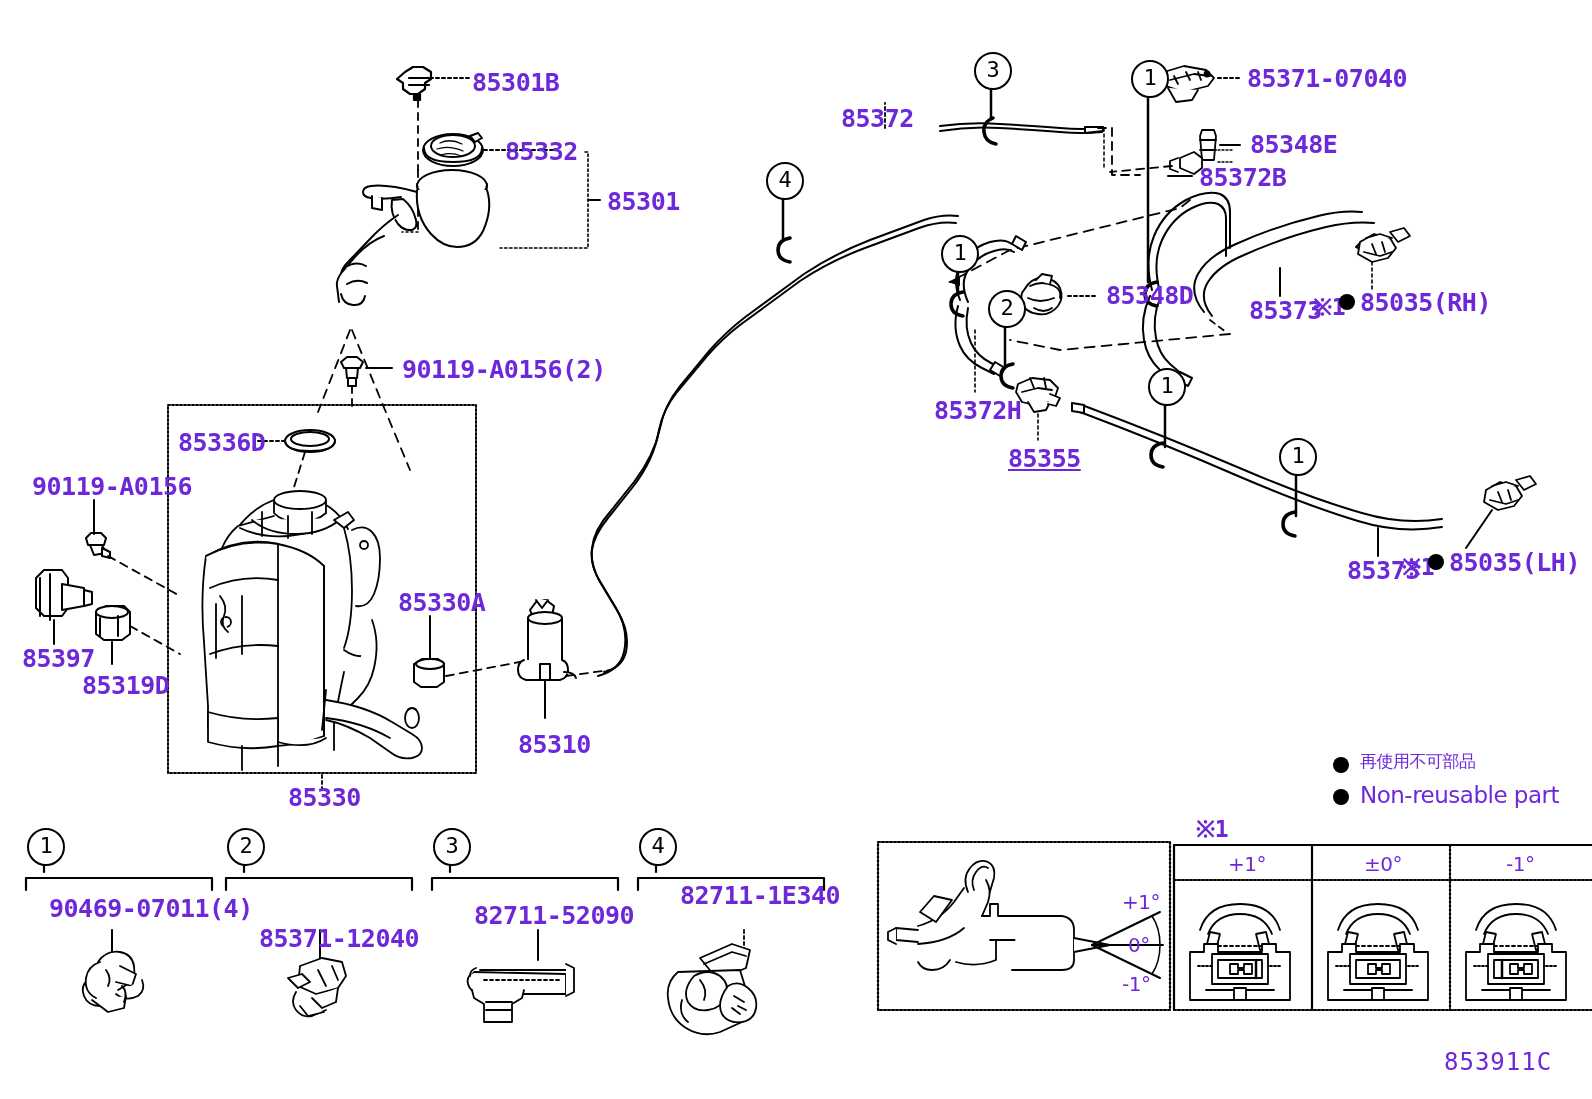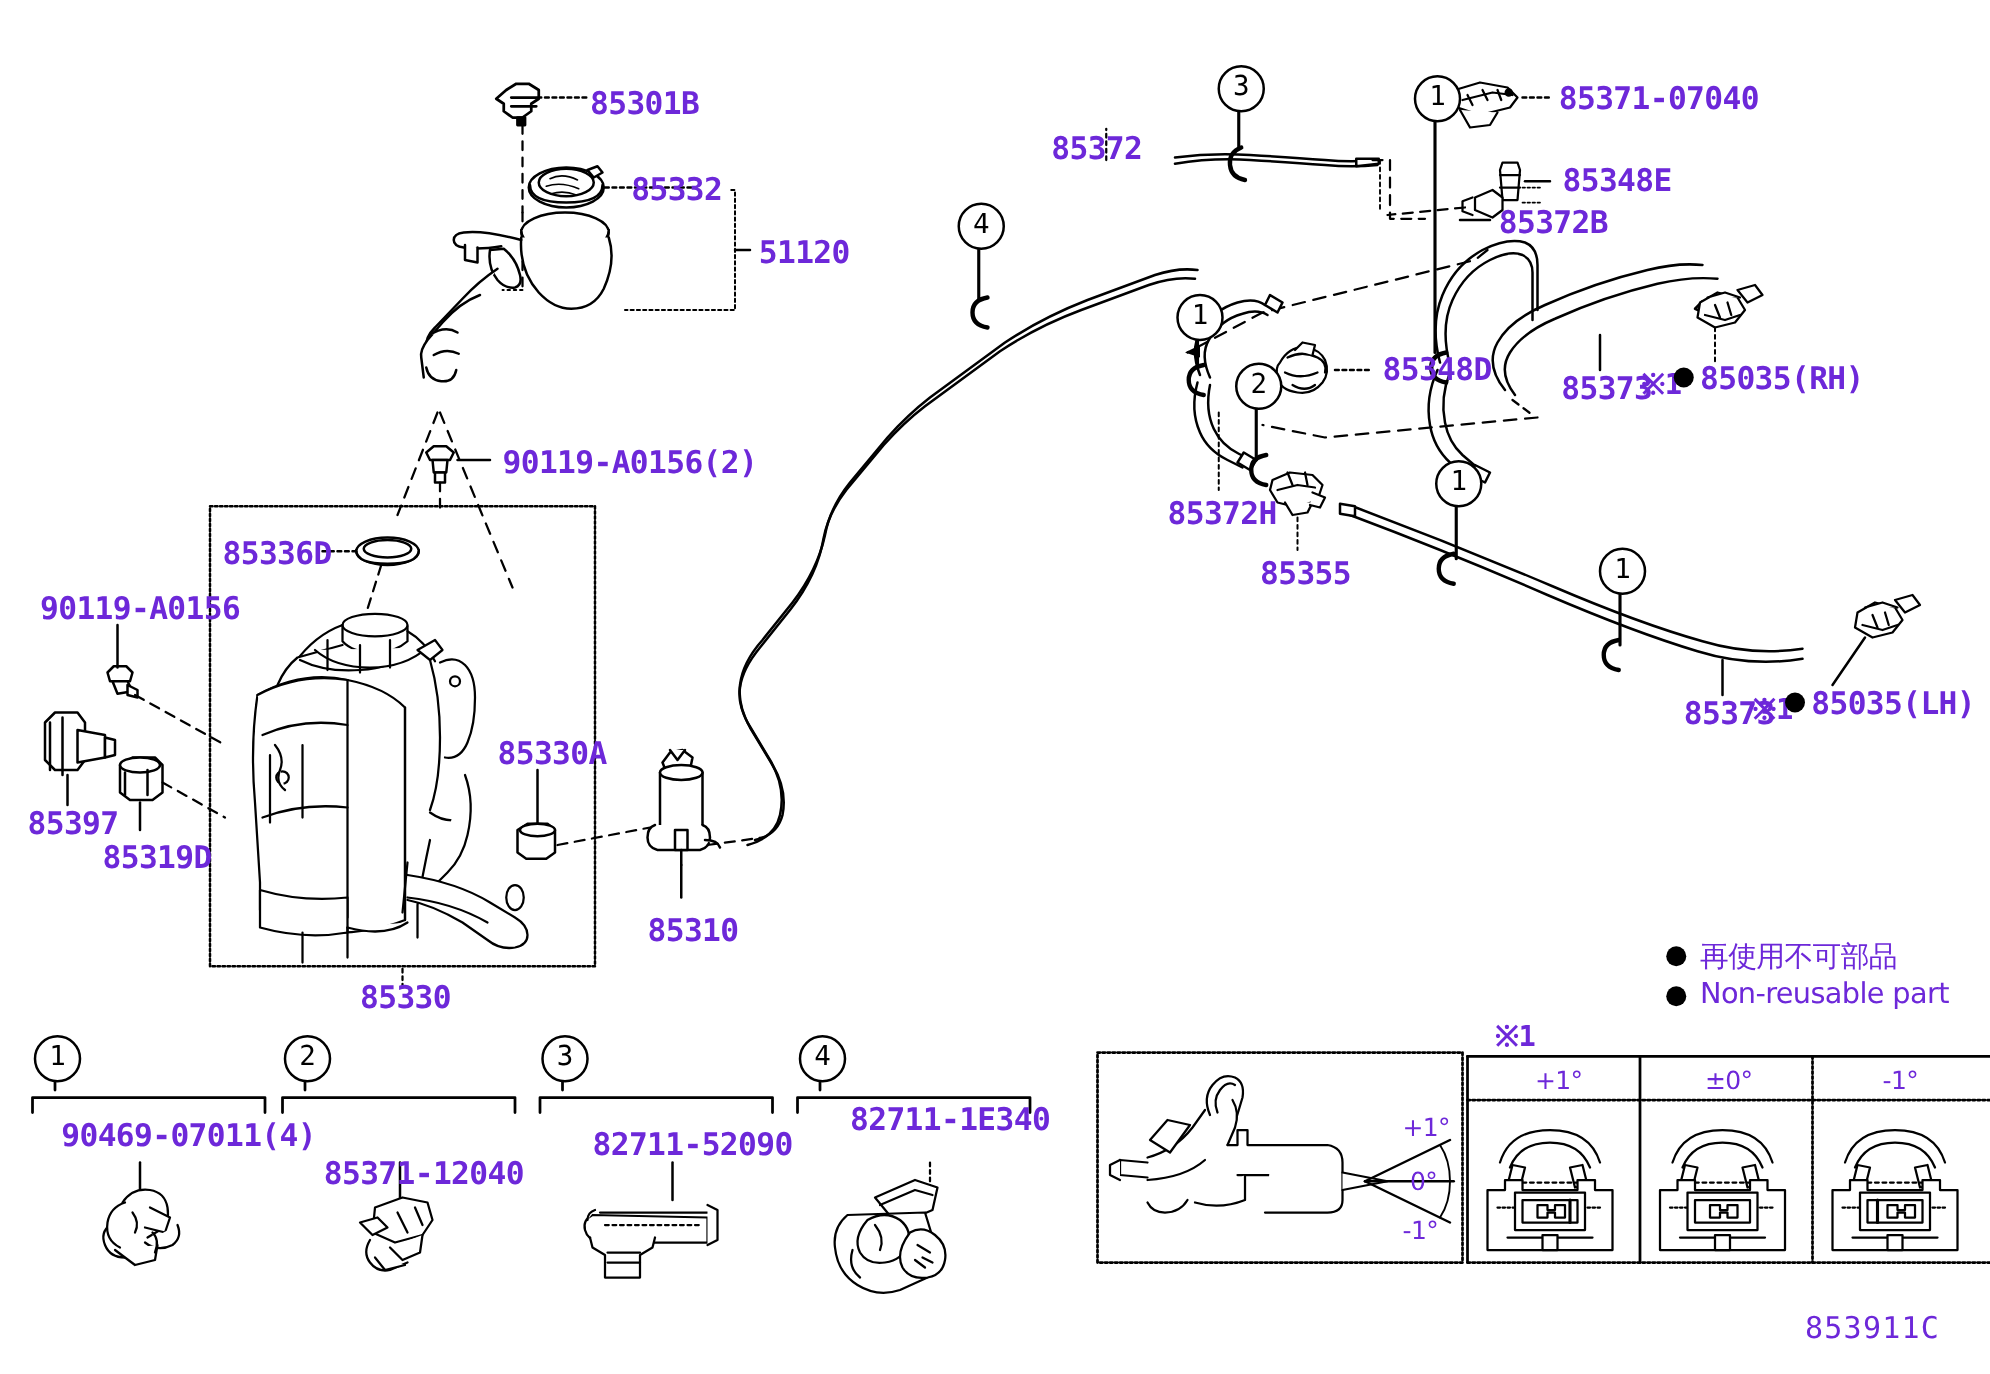--- a/index.html
+++ b/index.html
@@ -21,21 +21,21 @@
     font-family: "DejaVu Sans Mono", "Liberation Mono", monospace;
     font-size: 25px;
     font-weight: bold;
     color: #6d28d9;
     white-space: nowrap;
     letter-spacing: -0.5px;
   }
   .lbl.jp {
     font-family: "DejaVu Sans", "Liberation Sans", sans-serif;
     font-weight: normal;
-    font-size: 23px;
+    font-size: 17px;
   }
   .lbl.en {
     font-family: "DejaVu Sans", "Liberation Sans", sans-serif;
     font-weight: normal;
     font-size: 23px;
   }
   .lbl.deg {
     font-family: "DejaVu Sans", "Liberation Sans", sans-serif;
     font-weight: normal;
     font-size: 20px;
@@ -491,37 +491,37 @@
         <path d="M1502 960 l0 18" stroke-width="2.5"></path>
         <path d="M1482 990 l68 0"></path>
         <path d="M1510 988 l12 0 l0 12 l-12 0 z"></path>
       </g>
 
     </g>
   </svg>
 
   <div class="lbl" style="left:472px; top:68px;">85301B</div>
   <div class="lbl" style="left:505px; top:137px;">85332</div>
-  <div class="lbl" style="left:607px; top:187px;">51120</div>
+  <div class="lbl" style="left:607px; top:187px;">85301</div>
   <div class="lbl" style="left:402px; top:355px;">90119-A0156(2)</div>
   <div class="lbl" style="left:178px; top:428px;">85336D</div>
   <div class="lbl" style="left:32px; top:472px;">90119-A0156</div>
   <div class="lbl" style="left:22px; top:644px;">85397</div>
   <div class="lbl" style="left:82px; top:671px;">85319D</div>
   <div class="lbl" style="left:398px; top:588px;">85330A</div>
   <div class="lbl" style="left:288px; top:783px;">85330</div>
   <div class="lbl" style="left:518px; top:706px;margin-top:24px;">85310</div>
 
   <div class="lbl" style="left:841px; top:104px;">85372</div>
   <div class="lbl" style="left:1247px; top:64px;">85371-07040</div>
   <div class="lbl" style="left:1250px; top:130px;">85348E</div>
   <div class="lbl" style="left:1199px; top:163px;">85372B</div>
   <div class="lbl" style="left:1106px; top:281px;">85348D</div>
   <div class="lbl" style="left:934px; top:396px;">85372H</div>
-  <div class="lbl" style="left:1008px; top:444px;">85355</div>
+  <div class="lbl" style="left:1008px; top:444px;text-decoration:underline;">85355</div>
   <div class="lbl" style="left:1249px; top:296px;">85373</div>
   <div class="lbl" style="left:1347px; top:556px;">85373</div>
 
   <div class="lbl" style="left:1313px; top:290px; font-size:23px;">※1</div>
   <span class="bullet" style="left:1339px; top:294px;"></span>
   <div class="lbl" style="left:1360px; top:288px;">85035(RH)</div>
 
   <div class="lbl" style="left:1402px; top:550px; font-size:23px;">※1</div>
   <span class="bullet" style="left:1428px; top:554px;"></span>
   <div class="lbl" style="left:1449px; top:548px;">85035(LH)</div>

